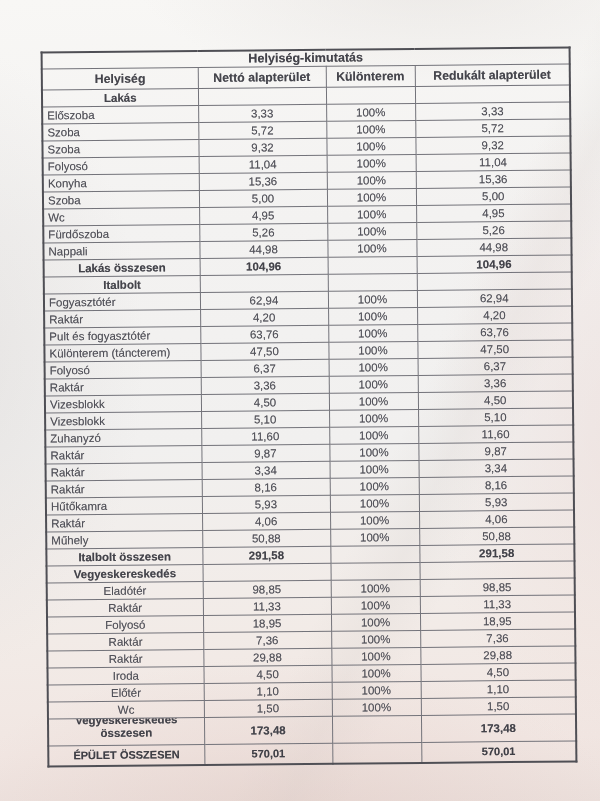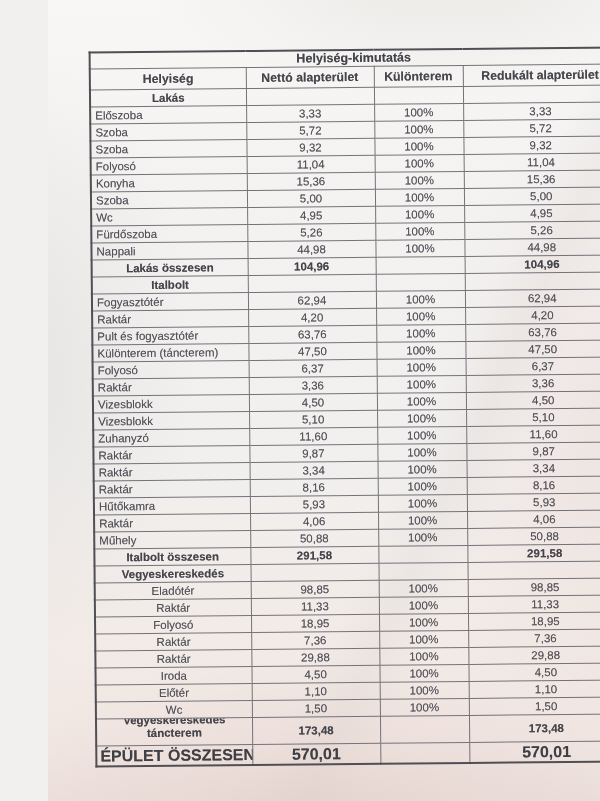--- a/index.html
+++ b/index.html
@@ -10,21 +10,20 @@
   }
   .page{
     position:absolute;inset:0;
     background:
       radial-gradient(ellipse 300px 520px at -6% 45%, rgba(205,200,198,0.30), transparent 60%),
       radial-gradient(ellipse 520px 260px at 48% 103%, rgba(221,196,190,0.42), transparent 65%),
       radial-gradient(ellipse 300px 520px at 104% 55%, rgba(236,215,211,0.48), transparent 65%),
       radial-gradient(ellipse 420px 150px at 72% -2%, rgba(227,223,220,0.55), transparent 70%),
       linear-gradient(115deg, transparent 62%, rgba(214,208,204,0.22) 68%, transparent 74%),
       linear-gradient(178deg, #f8f7f5 0%, #f3f2f1 28%, #f1f0ef 55%, #f2ebe7 78%, #f1e6e2 92%, #ebdfdb 100%);
-    margin-left: 48px;
   }
   table.sheet{
     position:absolute;left:44px;top:49px;width:528px;
     border-collapse:collapse;table-layout:fixed;
     transform:rotate(-0.55deg);transform-origin:50% 50%;
     border:2px solid #4f4f55;
     text-shadow:0 0 0.6px rgba(80,80,88,0.55);
   }
   td,th{
     border:1px solid #73737a;
@@ -42,21 +41,21 @@
   .section-cell{font-weight:700;color:#45454c;}
   .align-left{text-align:left;padding-left:4px;}
   .align-center{text-align:center;}
   .total-row td{font-weight:700;color:#43434a;}
   .total-label{font-weight:700;}
   .twoline td{height:26px;}
   .twoline .total-label{padding:0;vertical-align:top;}
   .vkclip{height:26px;overflow:hidden;}
   .vkclip div{line-height:12.5px;margin:0;font-weight:700;}
   .vkclip div:first-child{margin-top:-5px;}
-  .grand-row td{font-weight:700;color:#3f3f46;height:19px;font-size:16px;}
+  .grand-row td{font-weight:700;color:#3f3f46;height:19px;font-size:11px;}
 </style>
 </head>
 <body>
 
 <div class="page">
   <table class="sheet">
     <colgroup>
       <col style="width:156px">
         <col style="width:128px">
         <col style="width:89px">
@@ -293,21 +292,21 @@
         <tr class="data-row">
           <td class="name-cell align-center">Wc</td>
           <td class="num-cell">1,50</td>
           <td class="num-cell">100%</td>
           <td class="num-cell">1,50</td>
         </tr>
         <tr class="total-row twoline">
           <td class="total-label">
             <div class="vkclip">
               <div>Vegyeskereskedés</div>
-              <div>táncterem</div>
+              <div>összesen</div>
             </div>
           </td>
           <td class="num-cell">173,48</td>
           <td></td>
           <td class="num-cell">173,48</td>
         </tr>
         <tr class="grand-row">
           <td class="total-label">ÉPÜLET ÖSSZESEN</td>
           <td class="num-cell">570,01</td>
           <td></td>

